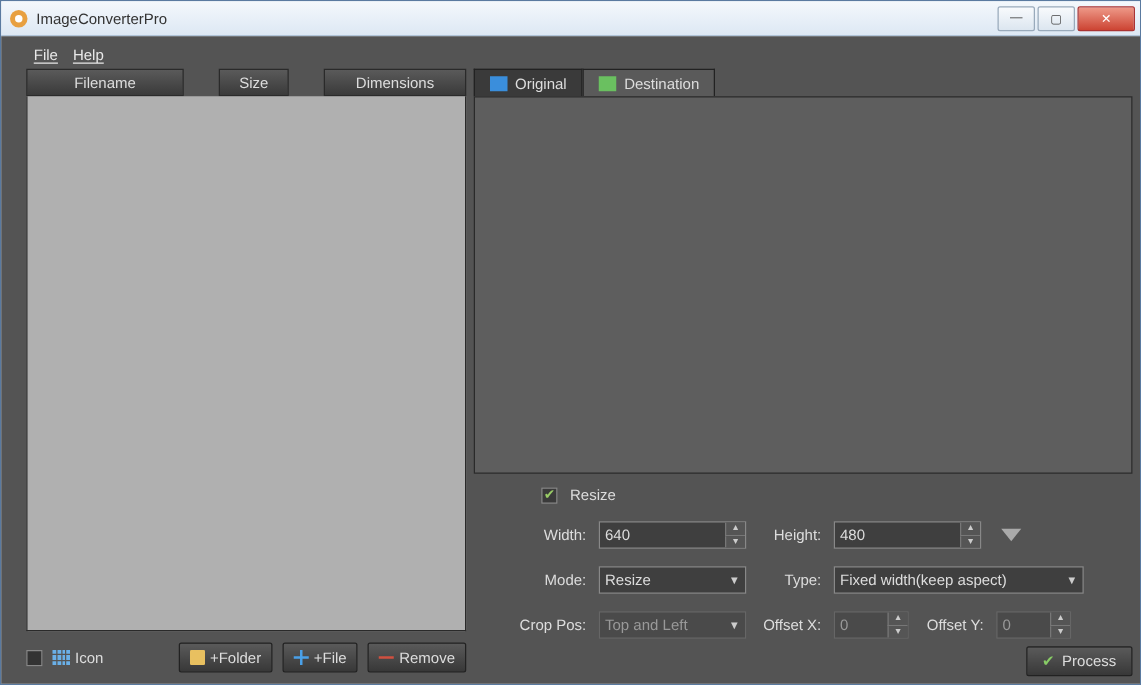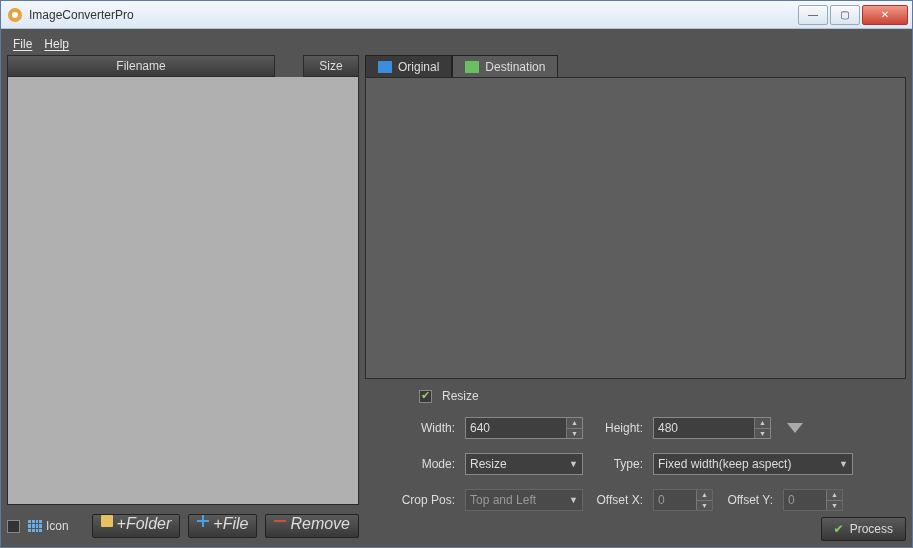--- a/index.html
+++ b/index.html
@@ -8,21 +8,21 @@
 
 .window { width: 913px; height: 548px; background: #e8f0f8; border: 1px solid #5a7aa0; display: flex; flex-direction: column; }
 .titlebar { height: 28px; background: linear-gradient(#f4f8fc, #dde8f4); display: flex; align-items: center; padding: 0 4px; border-bottom: 1px solid #b0c4d8; }
 .titlebar .app-icon { width: 16px; height: 16px; margin: 0 6px 0 2px; }
 .titlebar .title { font-size: 12px; color: #333; flex: 1; }
 .win-buttons { display: flex; gap: 2px; }
 .win-btn { width: 30px; height: 20px; border: 1px solid #9ab; background: linear-gradient(#f8fafc,#dce6f0); display: flex; align-items: center; justify-content: center; border-radius: 2px; font-size: 10px; color: #444; }
 .win-btn.close { width: 46px; background: linear-gradient(#e98, #c43); color: #fff; border-color: #a33; }
 
 
-.app-body { flex: 1; background: #545454; display: flex; flex-direction: column; padding: 4px 6px 6px 6px; }
+.app-body { flex: 1; background: #545454; display: flex; flex-direction: column; padding: 4px 6px 6px 20px; }
 
 .menubar { height: 22px; display: flex; align-items: center; gap: 12px; padding: 0 6px; }
 .menubar .menu-item { color: #e8e8e8; font-size: 12px; text-decoration: underline; text-decoration-color: #e8e8e8; text-underline-offset: 2px; }
 
 .main-row { flex: 1; display: flex; gap: 6px; min-height: 0; }
 
 
 .left-panel { width: 352px; display: flex; flex-direction: column; }
 .table-head { display: flex; height: 22px; gap: 28px; }
 .th { background: linear-gradient(#5a5a5a,#3a3a3a); color: #ddd; font-size: 12px; display: flex; align-items: center; justify-content: center; border: 1px solid #2a2a2a; }
@@ -30,21 +30,21 @@
 .th.size { width: 56px; }
 .th.dims { width: 114px; }
 .file-list { flex: 1; background: #b0b0b0; border: 1px solid #2a2a2a; border-top: none; }
 
 .left-bottom { height: 30px; display: flex; align-items: center; gap: 8px; margin-top: 6px; }
 .chk { width: 13px; height: 13px; border: 1px solid #888; background: #333; }
 .icon-label { color: #ddd; font-size: 12px; display: flex; align-items: center; gap: 4px; }
 .grid-icon { width: 14px; height: 12px; display: grid; grid-template-columns: repeat(4,1fr); grid-template-rows: repeat(3,1fr); gap: 1px; }
 .grid-icon span { background: #6ab0e8; }
 
-.btn { height: 24px; background: linear-gradient(#5a5a5a,#383838); border: 1px solid #222; color: #ddd; font-size: 16px; display: flex; padding: 0 8px; gap: 4px; border-radius: 2px; font-style: italic; }
+.btn { height: 24px; background: linear-gradient(#5a5a5a,#383838); border: 1px solid #222; color: #ddd; font-size: 12px; display: flex; align-items: center; padding: 0 8px; gap: 4px; border-radius: 2px; }
 .btn .bi { width: 12px; height: 12px; }
 
 
 .right-panel { flex: 1; display: flex; flex-direction: column; }
 .preview-tabs { height: 22px; display: flex; }
 .ptab { background: #3a3a3a; color: #ddd; font-size: 12px; display: flex; align-items: center; gap: 6px; padding: 0 12px; border: 1px solid #222; border-bottom: none; }
 .ptab.active-dest { background: #5a5a5a; }
 .ptab .ti { width: 14px; height: 12px; }
 .preview-area { flex: 1; background: #5e5e5e; border: 1px solid #2a2a2a; }
 
@@ -104,20 +104,21 @@
       <span class="menu-item">File</span>
       <span class="menu-item">Help</span>
     </div>
 
     <div class="main-row">
 
       <div class="left-panel">
         <div class="table-head">
           <div class="th filename">Filename</div>
           <div class="th size">Size</div>
+          <div class="th dims">Dimensions</div>
         </div>
         <div class="file-list"></div>
         <div class="left-bottom">
           <div class="chk"></div>
           <div class="icon-label">
             <div class="grid-icon">
                 <span></span>
                 <span></span>
                 <span></span>
                 <span></span>

